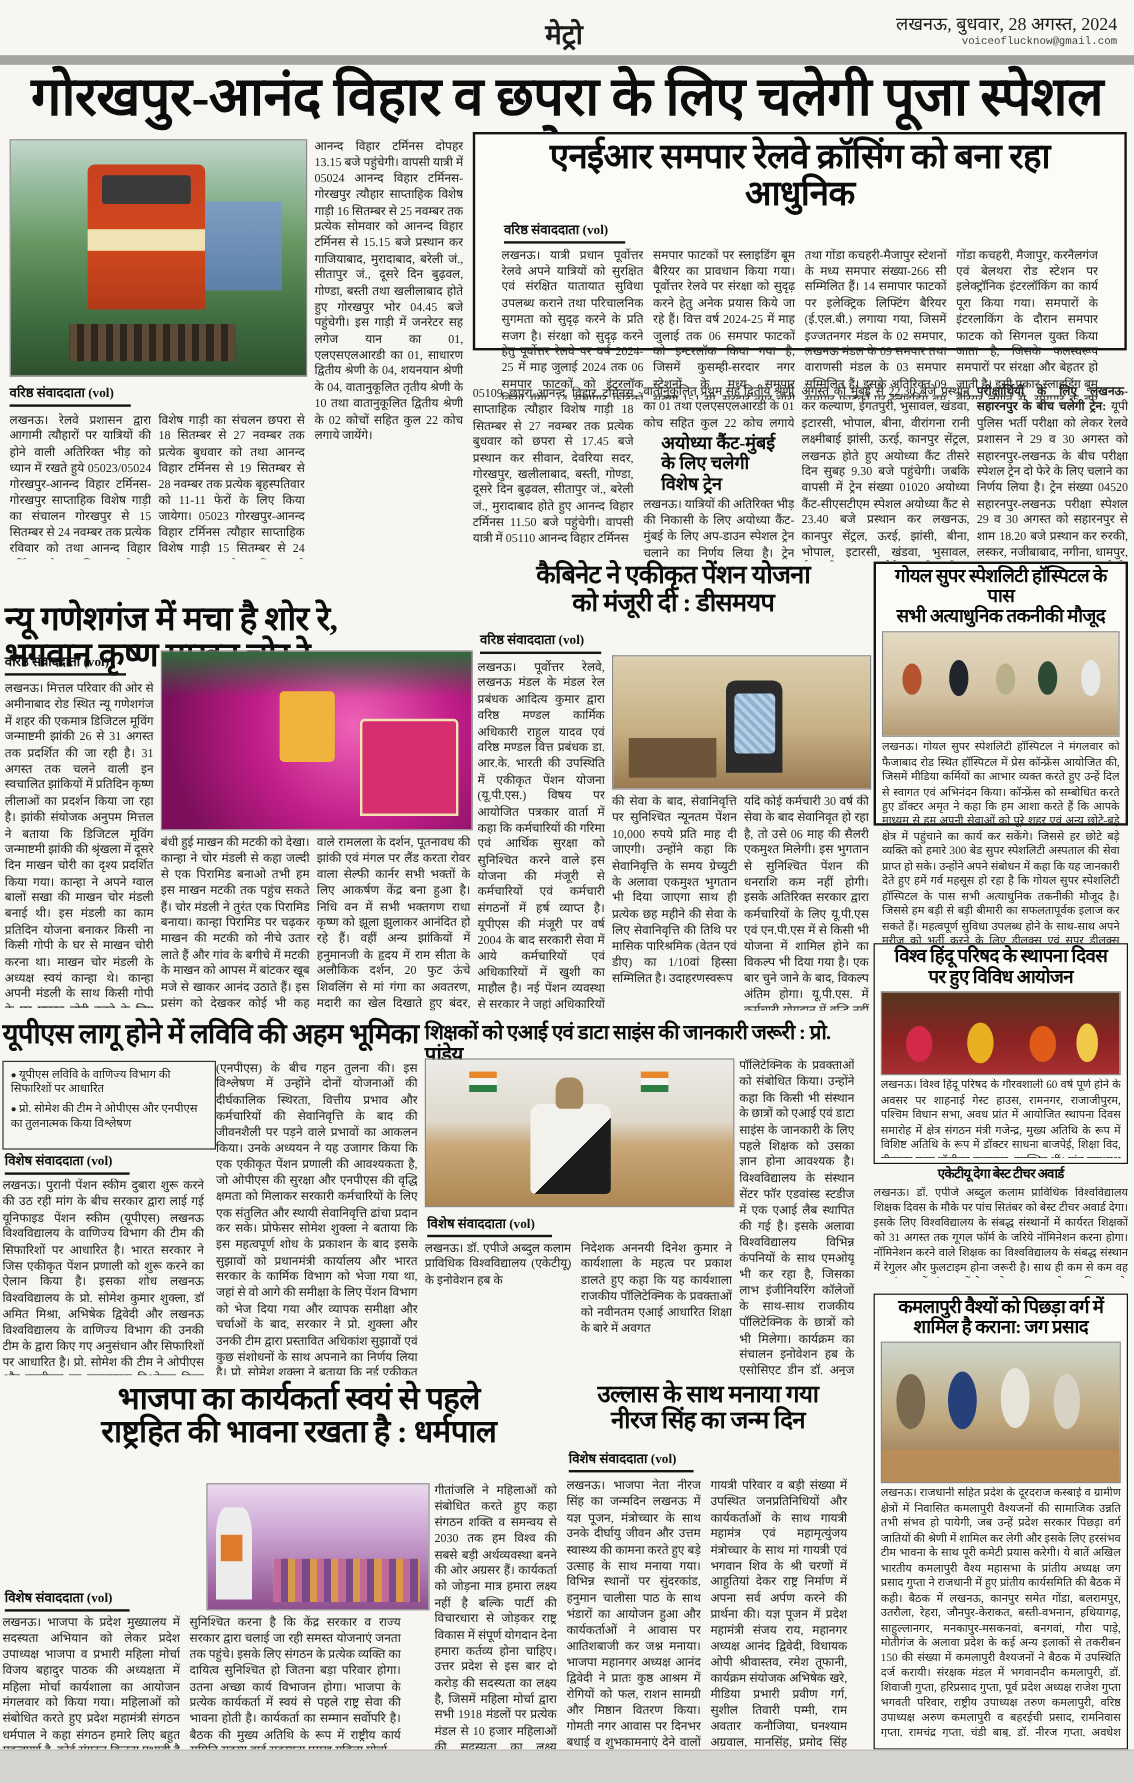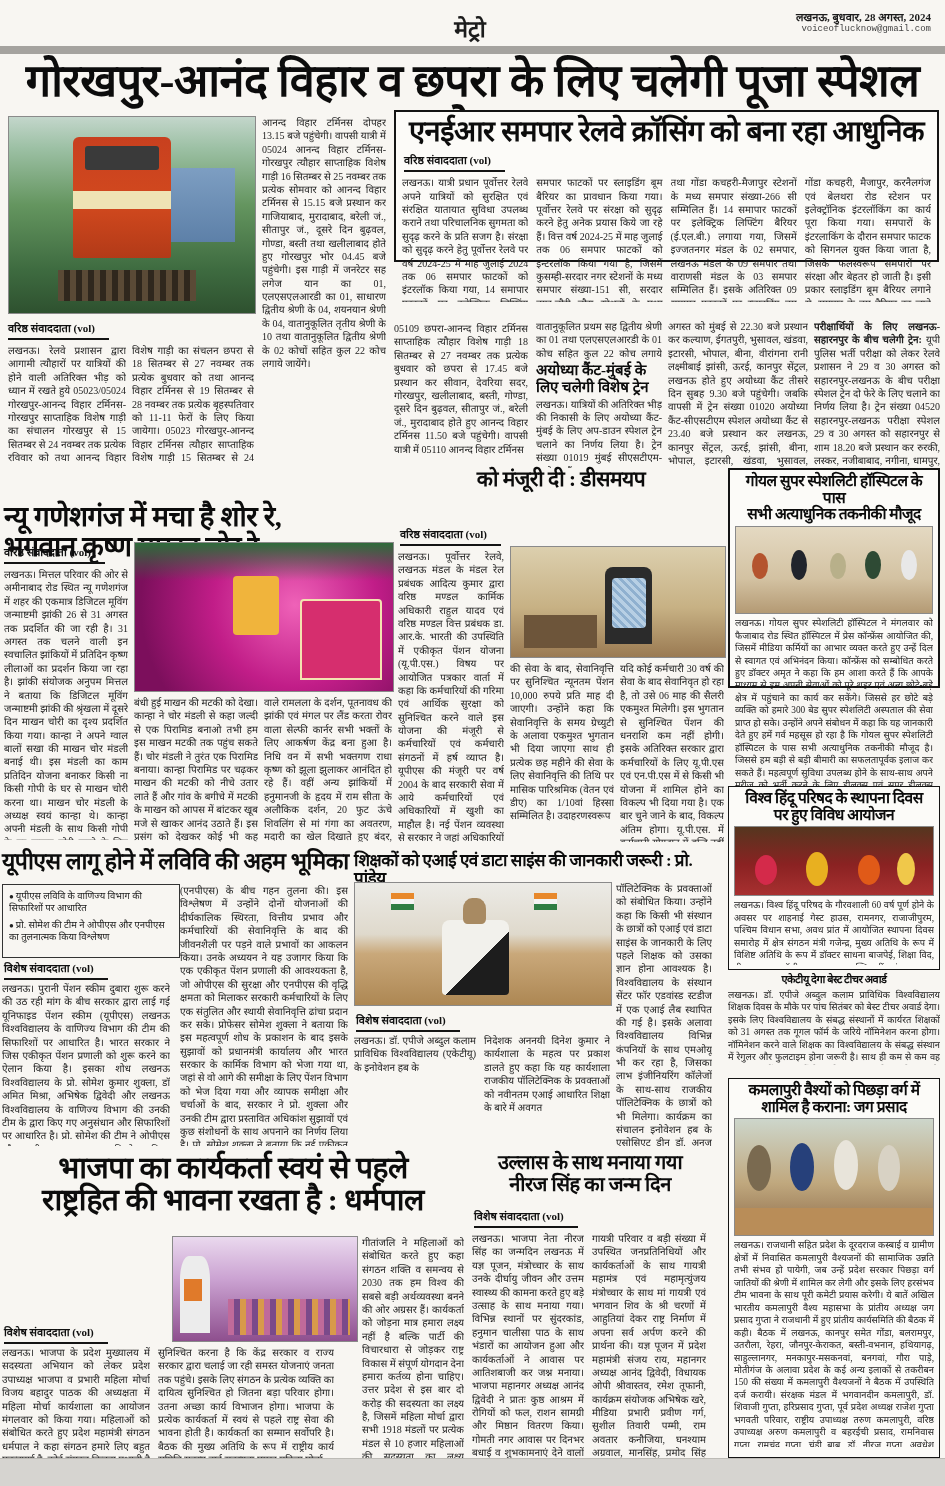--- a/index.html
+++ b/index.html
@@ -23,74 +23,75 @@
   .pageno{font-size:28px;font-weight:bold;border-right:3px solid #111;padding-right:8px;margin-right:8px;}
   .dot{border-radius:50%;position:absolute;}
 </style>
 </head>
 <body>
 
 <div id="page">
 
   <div class="abs center" style="left:380px;top:12px;width:180px;font-size:23px;font-weight:bold;">मेट्रो</div>
   <div class="abs" style="right:14px;top:9px;text-align:right;">
-    <div style="font-size:11px;font-weight:bold;">लखनऊ, बुधवार, 28 अगस्त, 2024</div>
+    <div style="font-size:15px;font-weight:normal;">लखनऊ, बुधवार, 28 अगस्त, 2024</div>
     <div style="font-size:9px;color:#444;font-family:Liberation Mono, monospace;">voiceoflucknow@gmail.com</div>
   </div>
   <div class="abs rule" style="left:0;top:46px;width:945px;height:8px;"></div>
 
   <div class="abs hl center" style="left:0;top:57px;width:945px;font-size:45px;">गोरखपुर-आनंद विहार व छपरा के लिए चलेगी पूजा स्पेशल ट्रेन</div>
 
   <div class="ph" style="left:8px;top:116px;width:246px;height:196px;background:linear-gradient(180deg,#c3d6cb 0%,#9cc0a4 16%,#64955f 45%,#3e6b40 78%,#2e512f 100%);">
     <div class="abs" style="left:26%;top:10%;width:40%;height:62%;background:linear-gradient(180deg,#c8401f 0%,#d2491e 55%,#b23a18 100%);border-radius:6px 6px 2px 2px;"></div>
     <div class="abs" style="left:26%;top:38%;width:40%;height:9%;background:#efe3b4;"></div>
     <div class="abs" style="left:31%;top:15%;width:30%;height:12%;background:#3a3a3a;border-radius:3px;"></div>
     <div class="abs" style="left:66%;top:26%;width:26%;height:38%;background:linear-gradient(180deg,#7d9ec2 0%,#5d80a8 100%);"></div>
     <div class="abs" style="left:20%;top:78%;width:56%;height:16%;background:repeating-linear-gradient(90deg,#5a4a36 0 6px,#2f271d 6px 12px);"></div>
   </div>
   <div class="abs col" style="left:262px;top:116px;width:124px;height:350px;">आनन्द विहार टर्मिनस दोपहर 13.15 बजे पहुंचेगी। वापसी यात्री में 05024 आनन्द विहार टर्मिनस-गोरखपुर त्यौहार साप्ताहिक विशेष गाड़ी 16 सितम्बर से 25 नवम्बर तक प्रत्येक सोमवार को आनन्द विहार टर्मिनस से 15.15 बजे प्रस्थान कर गाजियाबाद, मुरादाबाद, बरेली जं., सीतापुर जं., दूसरे दिन बुढ़वल, गोण्डा, बस्ती तथा खलीलाबाद होते हुए गोरखपुर भोर 04.45 बजे पहुंचेगी। इस गाड़ी में जनरेटर सह लगेज यान का 01, एलएसएलआरडी का 01, साधारण द्वितीय श्रेणी के 04, शयनयान श्रेणी के 04, वातानुकूलित तृतीय श्रेणी के 10 तथा वातानुकूलित द्वितीय श्रेणी के 02 कोचों सहित कुल 22 कोच लगाये जायेंगे।</div>
   <div class="abs" style="left:8px;top:318px;"><span class="byline">वरिष्ठ संवाददाता (vol)</span></div>
   <div class="abs col" style="left:8px;top:344px;width:118px;height:122px;">लखनऊ। रेलवे प्रशासन द्वारा आगामी त्यौहारों पर यात्रियों की होने वाली अतिरिक्त भीड़ को ध्यान में रखते हुये 05023/05024 गोरखपुर-आनन्द विहार टर्मिनस-गोरखपुर साप्ताहिक विशेष गाड़ी का संचालन गोरखपुर से 15 सितम्बर से 24 नवम्बर तक प्रत्येक रविवार को तथा आनन्द विहार टर्मिनस से 16 सितम्बर से 25 नवम्बर तक प्रत्येक सोमवार को 11 फेरों एवं 05109/05110 छपरा-आनन्द विहार टर्मिनस-छपरा त्यौहार साप्ताहिक</div>
   <div class="abs col" style="left:132px;top:344px;width:122px;height:122px;">विशेष गाड़ी का संचलन छपरा से 18 सितम्बर से 27 नवम्बर तक प्रत्येक बुधवार को तथा आनन्द विहार टर्मिनस से 19 सितम्बर से 28 नवम्बर तक प्रत्येक बृहस्पतिवार को 11-11 फेरों के लिए किया जायेगा। 05023 गोरखपुर-आनन्द विहार टर्मिनस त्यौहार साप्ताहिक विशेष गाड़ी 15 सितम्बर से 24 नवम्बर तक प्रत्येक रविवार को गोरखपुर से 21.15 बजे प्रस्थान कर खलीलाबाद, बस्ती, दूसरे दिन गोण्डा, बुढ़वल, सीतापुर जं., बरेली जं., मुरादाबाद तथा गाजियाबाद होते हुए</div>
   <div class="abs col" style="left:394px;top:322px;width:134px;height:146px;">05109 छपरा-आनन्द विहार टर्मिनस साप्ताहिक त्यौहार विशेष गाड़ी 18 सितम्बर से 27 नवम्बर तक प्रत्येक बुधवार को छपरा से 17.45 बजे प्रस्थान कर सीवान, देवरिया सदर, गोरखपुर, खलीलाबाद, बस्ती, गोण्डा, दूसरे दिन बुढ़वल, सीतापुर जं., बरेली जं., मुरादाबाद होते हुए आनन्द विहार टर्मिनस 11.50 बजे पहुंचेगी। वापसी यात्री में 05110 आनन्द विहार टर्मिनस</div>
 
-  <div class="abs box" style="left:394px;top:110px;width:545px;height:152px;padding:2px 6px;box-sizing:border-box;">
+  <div class="abs box" style="left:394px;top:110px;width:545px;height:182px;padding:2px 22px;box-sizing:border-box;">
     <div class="hl center" style="font-size:29px;margin-top:2px;">एनईआर समपार रेलवे क्रॉसिंग को बना रहा आधुनिक</div>
     <div style="margin:3px 0 4px 2px;"><span class="byline">वरिष्ठ संवाददाता (vol)</span></div>
     <div style="display:flex;gap:8px;height:126px;overflow:hidden;">
       <div class="col" style="width:25%;">लखनऊ। यात्री प्रधान पूर्वोत्तर रेलवे अपने यात्रियों को सुरक्षित एवं संरक्षित यातायात सुविधा उपलब्ध कराने तथा परिचालनिक सुगमता को सुदृढ़ करने के प्रति सजग है। संरक्षा को सुदृढ़ करने हेतु पूर्वोत्तर रेलवे पर वर्ष 2024-25 में माह जुलाई 2024 तक 06 समपार फाटकों को इंटरलॉक किया गया, 14 समापार फाटकों पर इलेक्ट्रिक लिफ्टिंग बैरियर एवं 09</div>
       <div class="col" style="width:25%;">समपार फाटकों पर स्लाइडिंग बूम बैरियर का प्रावधान किया गया। पूर्वोत्तर रेलवे पर संरक्षा को सुदृढ़ करने हेतु अनेक प्रयास किये जा रहे हैं। वित्त वर्ष 2024-25 में माह जुलाई तक 06 समपार फाटकों को इन्टरलॉक किया गया है, जिसमें कुसम्ही-सरदार नगर स्टेशनों के मध्य समपार संख्या-151 सी, सरदार नगर-चौरी चौरा स्टेशनों के मध्य समपार संख्या-148, मैजापुर-करनैलगंज स्टेशनों के मध्य समपार संख्या-279 सी, 277 बी, एवं 273 ए</div>
       <div class="col" style="width:25%;">तथा गोंडा कचहरी-मैजापुर स्टेशनों के मध्य समपार संख्या-266 सी सम्मिलित हैं। 14 समापार फाटकों पर इलेक्ट्रिक लिफ्टिंग बैरियर (ई.एल.बी.) लगाया गया, जिसमें इज्जतनगर मंडल के 02 समपार, लखनऊ मंडल के 09 समपार तथा वाराणसी मंडल के 03 समपार सम्मिलित हैं। इसके अतिरिक्त 09 समपार फाटकों पर स्लाइडिंग बूम का प्रावधान किया गया है, जिसमें वाराणसी मंडल के 02 समपार तथा लखनऊ मंडल के 07 समपार शामिल हैं। इसी क्रम में ऐशबाग,</div>
       <div class="col" style="width:25%;">गोंडा कचहरी, मैजापुर, करनैलगंज एवं बेलथरा रोड स्टेशन पर इलेक्ट्रॉनिक इंटरलॉकिंग का कार्य पूरा किया गया। समपारों के इंटरलाकिंग के दौरान समपार फाटक को सिगनल युक्त किया जाता है, जिसके फलस्वरूप समपारों पर संरक्षा और बेहतर हो जाती है। इसी प्रकार स्लाइडिंग बूम बैरियर लगाने से, समपार के बूम बैरियर टूट जाने पर भी प्रॉपर सेफ्टी होती है तथा ट्रेनों को प्रतिबंधित गति पर चलाने की आवश्यकता नहीं होती, जिससे समयपालन भी बेहतर होता है।</div>
     </div>
   </div>
 
   <div class="abs" style="left:536px;top:320px;width:126px;height:148px;overflow:hidden;">
     <div class="col" style="height:40px;">वातानुकूलित प्रथम सह द्वितीय श्रेणी का 01 तथा एलएसएलआरडी के 01 कोच सहित कुल 22 कोच लगाये जायेंगे।</div>
-    <div class="subhead" style="font-size:15px;margin:2px 0;">अयोध्या कैंट-मुंबई के लिए चलेगी विशेष ट्रेन</div>
+    <div class="subhead" style="font-size:15px;margin:2px 15px;">अयोध्या कैंट-मुंबई के लिए चलेगी विशेष ट्रेन</div>
     <div class="col">लखनऊ। यात्रियों की अतिरिक्त भीड़ की निकासी के लिए अयोध्या कैंट-मुंबई के लिए अप-डाउन स्पेशल ट्रेन चलाने का निर्णय लिया है। ट्रेन संख्या 01019 मुंबई सीएसटीएम-अयोध्या कैंट गुरुवार 29</div>
   </div>
   <div class="abs col" style="left:668px;top:320px;width:140px;height:148px;">अगस्त को मुंबई से 22.30 बजे प्रस्थान कर कल्याण, ईगतपुरी, भुसावल, खंडवा, इटारसी, भोपाल, बीना, वीरांगना रानी लक्ष्मीबाई झांसी, ऊरई, कानपुर सेंट्रल, लखनऊ होते हुए अयोध्या कैंट तीसरे दिन सुबह 9.30 बजे पहुंचेगी। जबकि वापसी में ट्रेन संख्या 01020 अयोध्या कैंट-सीएसटीएम स्पेशल अयोध्या कैंट से 23.40 बजे प्रस्थान कर लखनऊ, कानपुर सेंट्रल, ऊरई, झांसी, बीना, भोपाल, इटारसी, खंडवा, भुसावल, ईगतपुरी, कल्याण होते हुए सीएसटीएम तीसरे दिन सुबह 8.15 बजे पहुंचेगी।</div>
   <div class="abs col" style="left:814px;top:320px;width:126px;height:148px;"><b>परीक्षार्थियों के लिए लखनऊ-सहारनपुर के बीच चलेगी ट्रेन:</b><span> यूपी पुलिस भर्ती परीक्षा को लेकर रेलवे प्रशासन ने 29 व 30 अगस्त को सहारनपुर-लखनऊ के बीच परीक्षा स्पेशल ट्रेन दो फेरे के लिए चलाने का निर्णय लिया है। ट्रेन संख्या 04520 सहारनपुर-लखनऊ परीक्षा स्पेशल 29 व 30 अगस्त को सहारनपुर से शाम 18.20 बजे प्रस्थान कर रुरकी, लस्कर, नजीबाबाद, नगीना, धामपुर, मुरादाबाद, रामपुर, बरेली, शाहजहांपुर, हरदोई, बालामऊ होते हुए लखनऊ रात 2.55 बजे पहुंचेगी।</span></div>
 
   <div class="abs hl" style="left:4px;top:468px;width:390px;font-size:28px;margin-top:34px;">
     <div>न्यू गणेशगंज में मचा है शोर रे,</div>
     <div>भगवान कृष्ण माखन चोर रे...</div>
   </div>
   <div class="abs" style="left:4px;top:542px;"><span class="byline">वरिष्ठ संवाददाता (vol)</span></div>
   <div class="abs col" style="left:4px;top:568px;width:124px;height:272px;">लखनऊ। मित्तल परिवार की ओर से अमीनाबाद रोड स्थित न्यू गणेशगंज में शहर की एकमात्र डिजिटल मूविंग जन्माष्टमी झांकी 26 से 31 अगस्त तक प्रदर्शित की जा रही है। 31 अगस्त तक चलने वाली इन स्वचालित झांकियों में प्रतिदिन कृष्ण लीलाओं का प्रदर्शन किया जा रहा है। झांकी संयोजक अनुपम मित्तल ने बताया कि डिजिटल मूविंग जन्माष्टमी झांकी की श्रृंखला में दूसरे दिन माखन चोरी का दृश्य प्रदर्शित किया गया। कान्हा ने अपने ग्वाल बालों सखा की माखन चोर मंडली बनाई थी। इस मंडली का काम प्रतिदिन योजना बनाकर किसी ना किसी गोपी के घर से माखन चोरी करना था। माखन चोर मंडली के अध्यक्ष स्वयं कान्हा थे। कान्हा अपनी मंडली के साथ किसी गोपी के घर माखन चोरी करने के लिए निकल पड़े। उस दिन गोपी किसी रिश्तेदार के यहां गई थी। कान्हा व चोर मंडली ने गोपी के घर के दरवाजे को चोरी छुपे खोला और घर में घुस गए। कान्हा ने गोपी के घर में ऊपर रस्सी से</div>
   <div class="ph" style="left:134px;top:542px;width:258px;height:148px;background:radial-gradient(circle at 62% 42%,#ef62b8 0%,#c11d88 45%,#7c0f5c 85%);">
     <div class="abs" style="left:0;top:0;width:100%;height:26%;background:linear-gradient(180deg,#2e6b3a 0%,rgba(46,107,58,0) 100%);"></div>
     <div class="abs" style="left:64%;top:38%;width:30%;height:52%;background:#d62e6e;border:2px solid #f3e3b0;border-radius:4px 4px 0 0;"></div>
     <div class="abs" style="left:38%;top:22%;width:18%;height:40%;background:#f0b43c;border-radius:4px;"></div>
   </div>
   <div class="abs col" style="left:134px;top:696px;width:124px;height:146px;">बंधी हुई माखन की मटकी को देखा। कान्हा ने चोर मंडली से कहा जल्दी से एक पिरामिड बनाओ तभी हम इस माखन मटकी तक पहुंच सकते हैं। चोर मंडली ने तुरंत एक पिरामिड बनाया। कान्हा पिरामिड पर चढ़कर माखन की मटकी को नीचे उतार लाते हैं और गांव के बगीचे में मटकी के माखन को आपस में बांटकर खूब मजे से खाकर आनंद उठाते हैं। इस प्रसंग को देखकर कोई भी कह सकता है कि न्यू गणेशगंज में मचा है शोर रे भगवान कृष्ण माखन चोर रे। न्यू गणेशगंज की जन्माष्टमी झांकी में 5 फुट ऊंची अयोध्या</div>
   <div class="abs col" style="left:264px;top:696px;width:128px;height:146px;">वाले रामलला के दर्शन, पूतनावध की झांकी एवं मंगल पर लैंड करता रोवर वाला सेल्फी कार्नर सभी भक्तों के लिए आकर्षण केंद्र बना हुआ है। निधि वन में सभी भक्तगण राधा कृष्ण को झूला झुलाकर आनंदित हो रहे हैं। वहीं अन्य झांकियों में हनुमानजी के हृदय में राम सीता के अलौकिक दर्शन, 20 फुट ऊंचे शिवलिंग से मां गंगा का अवतरण, मदारी का खेल दिखाते हुए बंदर, सपेरा की बीन धुनों पर नाचते हुए सांप की एनिमेटेड स्वचालित झांकियां सभी भक्तगणों को अपनी ओर आकर्षित कर रही थी।</div>
 
   <div class="abs hl center" style="left:398px;top:468px;width:326px;font-size:21px;">
+    <div>कैबिनेट ने एकीकृत पेंशन योजना</div>
     <div>को मंजूरी दी : डीसमयप</div>
   </div>
   <div class="abs" style="left:400px;top:524px;"><span class="byline">वरिष्ठ संवाददाता (vol)</span></div>
   <div class="abs col" style="left:398px;top:550px;width:106px;height:292px;">लखनऊ। पूर्वोत्तर रेलवे, लखनऊ मंडल के मंडल रेल प्रबंधक आदित्य कुमार द्वारा वरिष्ठ मण्डल कार्मिक अधिकारी राहुल यादव एवं वरिष्ठ मण्डल वित्त प्रबंधक डा. आर.के. भारती की उपस्थिति में एकीकृत पेंशन योजना (यू.पी.एस.) विषय पर आयोजित पत्रकार वार्ता में कहा कि कर्मचारियों की गरिमा एवं आर्थिक सुरक्षा को सुनिश्चित करने वाले इस योजना की मंजूरी से कर्मचारियों एवं कर्मचारी संगठनों में हर्ष व्याप्त है। यूपीएस की मंजूरी पर वर्ष 2004 के बाद सरकारी सेवा में आये कर्मचारियों एवं अधिकारियों में खुशी का माहौल है। नई पेंशन व्यवस्था से सरकार ने जहां अधिकारियों एवं कर्मचारियों का भविष्य सुरक्षित किया है, वहीं सेवानिवृत्ति के बाद सम्मान के साथ समाज में जीने का हक भी प्रदान किया है। एकीकृत पेंशन योजना सुनिश्चित पेंशन की गारन्टी प्रदान करती है। इस दौरान मंडल रेल प्रबंधक ने एकीकृत पेंशन योजना की सुनिश्चित पेंशन, सुनिश्चित पारिवारिक पेंशन, न्यूनतम पेंशन, महंगाई सूचकांक के साथ ही औद्योगिक श्रमिकों के लिये अखिल भारतीय उपभोक्ता मूल्य सूचकांक के आधार पर महंगाई राहत के बारे में विस्तार से बताया। न्यूनतम अर्हक सेवा (क्वालीफाइंग सेवा) अर्थात 25 वर्ष के लिए, सेवानिवृत्ति से पहले अंतिम 12 महीनों में प्राप्त औसत मूल वेतन का 50 प्रतिशत होगी। न्यूनतम 10 वर्ष</div>
   <div class="ph" style="left:510px;top:546px;width:214px;height:110px;background:linear-gradient(180deg,#dccfae 0%,#c7b184 55%,#9a7a52 100%);">
     <div class="abs" style="left:44%;top:18%;width:22%;height:70%;background:#2b2b2b;border-radius:8px 8px 0 0;"></div>
     <div class="abs" style="left:47%;top:28%;width:16%;height:46%;background:repeating-linear-gradient(45deg,#b7cfe4 0 3px,#8fb0cf 3px 6px);border-radius:4px;"></div>
     <div class="abs" style="left:6%;top:62%;width:34%;height:30%;background:#6d553a;"></div>
   </div>
   <div class="abs col" style="left:510px;top:662px;width:104px;height:180px;">की सेवा के बाद, सेवानिवृत्ति पर सुनिश्चित न्यूनतम पेंशन 10,000 रुपये प्रति माह दी जाएगी। उन्होंने कहा कि सेवानिवृत्ति के समय ग्रेच्युटी के अलावा एकमुश्त भुगतान भी दिया जाएगा साथ ही प्रत्येक छह महीने की सेवा के लिए सेवानिवृत्ति की तिथि पर मासिक पारिश्रमिक (वेतन एवं डीए) का 1/10वां हिस्सा सम्मिलित है। उदाहरणस्वरूप</div>
@@ -159,21 +160,21 @@
     <div class="abs" style="left:14%;top:8%;width:9%;height:14%;background:linear-gradient(180deg,#e8882a 0 33%,#f4f4f4 33% 66%,#2e7d43 66% 100%);"></div>
     <div class="abs" style="left:70%;top:8%;width:9%;height:14%;background:linear-gradient(180deg,#e8882a 0 33%,#f4f4f4 33% 66%,#2e7d43 66% 100%);"></div>
     <div class="abs" style="left:34%;top:30%;width:26%;height:62%;background:linear-gradient(135deg,#f2f1ec 0 55%,#1d1d1d 55% 100%);border-radius:8px 8px 4px 4px;"></div>
     <div class="abs" style="left:42%;top:12%;width:9%;height:22%;background:#a88a62;border-radius:40% 40% 20% 20%;"></div>
   </div>
   <div class="abs col" style="left:616px;top:882px;width:96px;height:264px;">पॉलिटेक्निक के प्रवक्ताओं को संबोधित किया। उन्होंने कहा कि किसी भी संस्थान के छात्रों को एआई एवं डाटा साइंस के जानकारी के लिए पहले शिक्षक को उसका ज्ञान होना आवश्यक है। विश्वविद्यालय के संस्थान सेंटर फॉर एडवांस्ड स्टडीज में एक एआई लैब स्थापित की गई है। इसके अलावा विश्वविद्यालय विभिन्न कंपनियों के साथ एमओयू भी कर रहा है, जिसका लाभ इंजीनियरिंग कॉलेजों के साथ-साथ राजकीय पॉलिटेक्निक के छात्रों को भी मिलेगा। कार्यक्रम का संचालन इनोवेशन हब के एसोसिएट डीन डॉ. अनुज कुमार शर्मा ने किया और तकनीकी सहायता अनुराग चौबे द्वारा प्रदान की गई एवं</div>
   <div class="abs" style="left:356px;top:1010px;"><span class="byline">विशेष संवाददाता (vol)</span></div>
   <div class="abs col" style="left:354px;top:1034px;width:122px;height:112px;">लखनऊ। डॉ. एपीजे अब्दुल कलाम प्राविधिक विश्वविद्यालय (एकेटीयू) के इनोवेशन हब के</div>
   <div class="abs col" style="left:484px;top:1034px;width:126px;height:112px;">निदेशक अननयी दिनेश कुमार ने कार्यशाला के महत्व पर प्रकाश डालते हुए कहा कि यह कार्यशाला राजकीय पॉलिटेक्निक के प्रवक्ताओं को नवीनतम एआई आधारित शिक्षा के बारे में अवगत</div>
 
-  <div class="abs hl center" style="left:0;top:1152px;width:466px;font-size:30px;">
+  <div class="abs hl center" style="left:16px;top:1152px;width:466px;font-size:26px;">
     <div>भाजपा का कार्यकर्ता स्वयं से पहले</div>
     <div>राष्ट्रहित की भावना रखता है : धर्मपाल</div>
   </div>
   <div class="abs" style="left:4px;top:1322px;"><span class="byline">विशेष संवाददाता (vol)</span></div>
   <div class="ph" style="left:172px;top:1236px;width:184px;height:104px;background:linear-gradient(180deg,#ead9ee 0%,#cba3d2 40%,#8e4f8e 100%);">
     <div class="abs" style="left:4%;top:18%;width:16%;height:74%;background:#ececec;border-radius:30% 30% 0 0;"></div>
     <div class="abs" style="left:6%;top:40%;width:10%;height:22%;background:#e07a2a;"></div>
     <div class="abs" style="left:30%;top:60%;width:66%;height:34%;background:repeating-linear-gradient(90deg,#c06a9a 0 6px,#7a4a8a 6px 12px,#d89a4a 12px 18px);"></div>
   </div>
   <div class="abs col" style="left:362px;top:1236px;width:102px;height:222px;">गीतांजलि ने महिलाओं को संबोधित करते हुए कहा संगठन शक्ति व समन्वय से 2030 तक हम विश्व की सबसे बड़ी अर्थव्यवस्था बनने की ओर अग्रसर हैं। कार्यकर्ता को जोड़ना मात्र हमारा लक्ष्य नहीं है बल्कि पार्टी की विचारधारा से जोड़कर राष्ट्र विकास में संपूर्ण योगदान देना हमारा कर्तव्य होना चाहिए। उत्तर प्रदेश से इस बार दो करोड़ की सदस्यता का लक्ष्य है, जिसमें महिला मोर्चा द्वारा सभी 1918 मंडलों पर प्रत्येक मंडल से 10 हजार महिलाओं की सदस्यता का लक्ष्य निर्धारित किया गया है। पार्टी कार्यकर्ताओं से ऐसी अपेक्षा है कि हम इस लक्ष्य तक अवश्य पहुंचेंगे। इस अवसर पर प्रदेश महामंत्री महिला मोर्चा रश्मि रायल ने मंच संचालन किया प्रदेश पदाधिकारी प्रदेश कार्य समिति सदस्य, क्षेत्रीय अध्यक्ष व जिले की अध्यक्ष व संयोजक इस कार्यक्रम में उपस्थित रहीं।</div>

